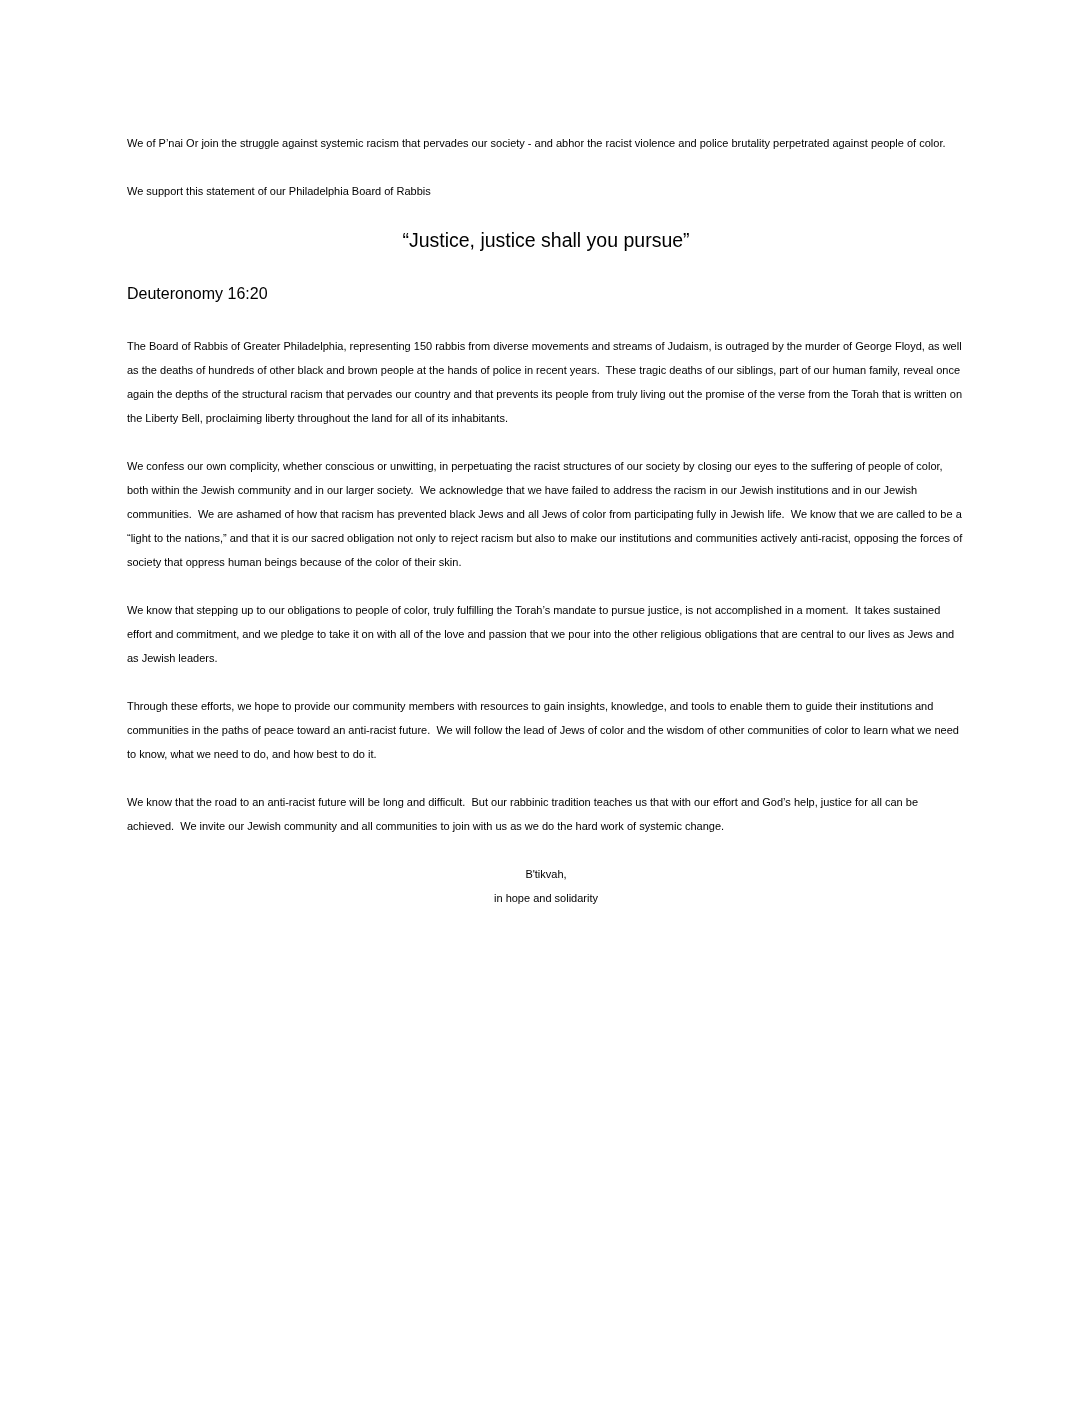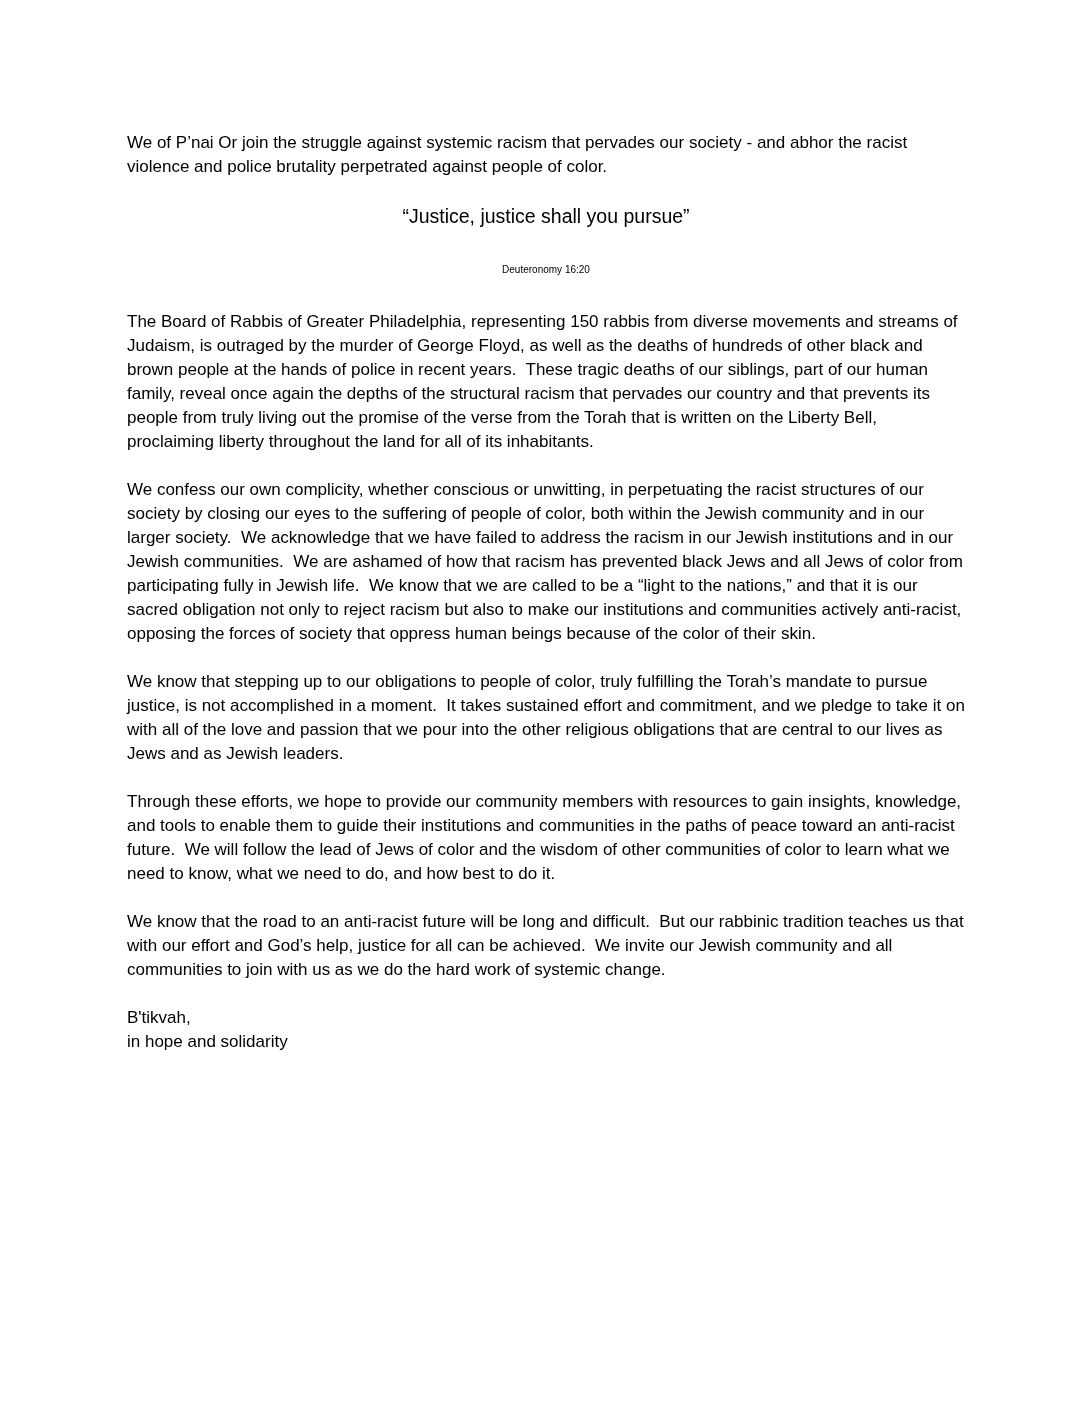--- a/index.html
+++ b/index.html
@@ -16,50 +16,52 @@
     overflow: hidden;
   }
   .page {
     position: absolute;
     left: 127px;
     top: 131px;
     width: 838px;
   }
   .para {
     margin: 0 0 24px 0;
-    font-size: 17px;
+    font-size: 11px;
     line-height: 24px;
     white-space: pre-wrap;
     letter-spacing: 0;
   }
   .title {
     margin: 0 0 28px 0;
     font-size: 19.5px;
     line-height: 27px;
     font-weight: normal;
     text-align: center;
     white-space: pre-wrap;
   }
   .citation {
     margin: 0 0 28px 0;
-    font-size: 10px;
+    font-size: 16px;
     line-height: 24px;
-    text-align: center;
+    text-align: left;
     white-space: pre-wrap;
   }
   .closing {
     margin-bottom: 0;
+    text-align: center;
   }
 </style>
 </head>
 <body>
 
 <div class="page">
   <p class="para">We of P’nai Or join the struggle against systemic racism that pervades our society - and abhor the racist violence and police brutality perpetrated against people of color.</p>
 
+  <p class="para">We support this statement of our Philadelphia Board of Rabbis</p>
 
   <h1 class="title">“Justice, justice shall you pursue”</h1>
 
   <p class="citation">Deuteronomy 16:20</p>
 
   <p class="para">The Board of Rabbis of Greater Philadelphia, representing 150 rabbis from diverse movements and streams of Judaism, is outraged by the murder of George Floyd, as well as the deaths of hundreds of other black and brown people at the hands of police in recent years.  These tragic deaths of our siblings, part of our human family, reveal once again the depths of the structural racism that pervades our country and that prevents its people from truly living out the promise of the verse from the Torah that is written on the Liberty Bell, proclaiming liberty throughout the land for all of its inhabitants.</p>
 
   <p class="para">We confess our own complicity, whether conscious or unwitting, in perpetuating the racist structures of our society by closing our eyes to the suffering of people of color, both within the Jewish community and in our larger society.  We acknowledge that we have failed to address the racism in our Jewish institutions and in our Jewish communities.  We are ashamed of how that racism has prevented black Jews and all Jews of color from participating fully in Jewish life.  We know that we are called to be a “light to the nations,” and that it is our sacred obligation not only to reject racism but also to make our institutions and communities actively anti-racist, opposing the forces of society that oppress human beings because of the color of their skin.</p>
 
   <p class="para">We know that stepping up to our obligations to people of color, truly fulfilling the Torah’s mandate to pursue justice, is not accomplished in a moment.  It takes sustained effort and commitment, and we pledge to take it on with all of the love and passion that we pour into the other religious obligations that are central to our lives as Jews and as Jewish leaders.</p>

